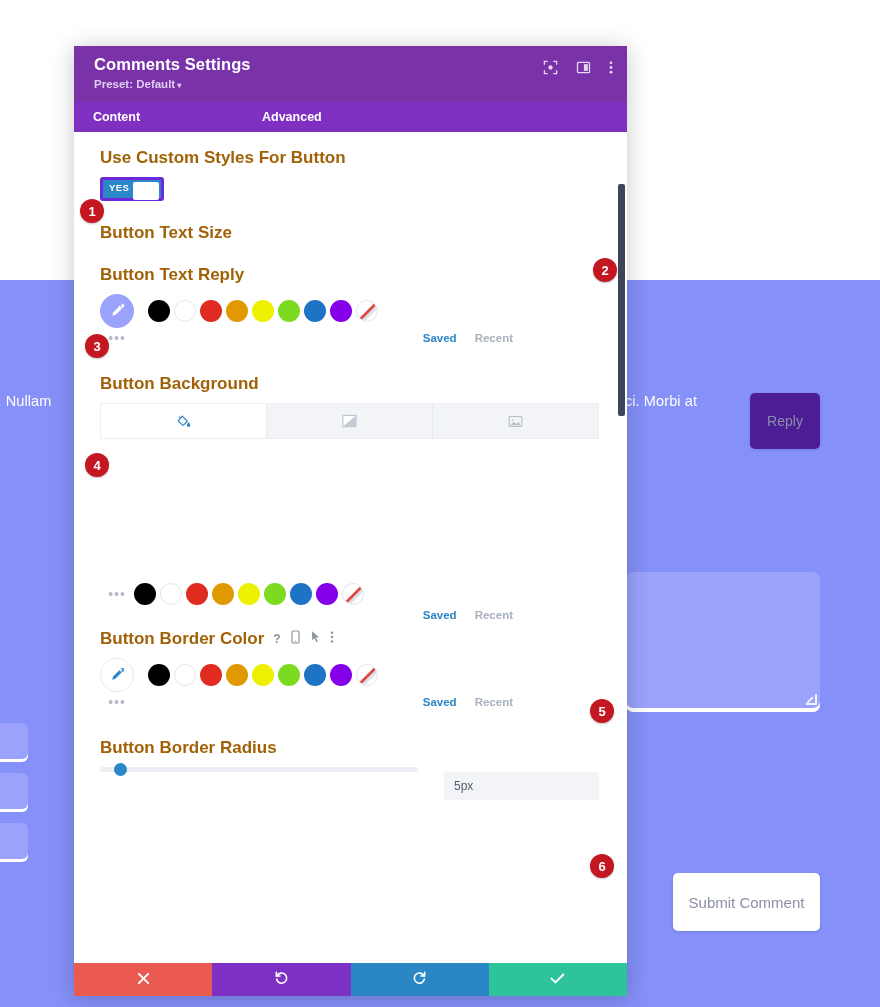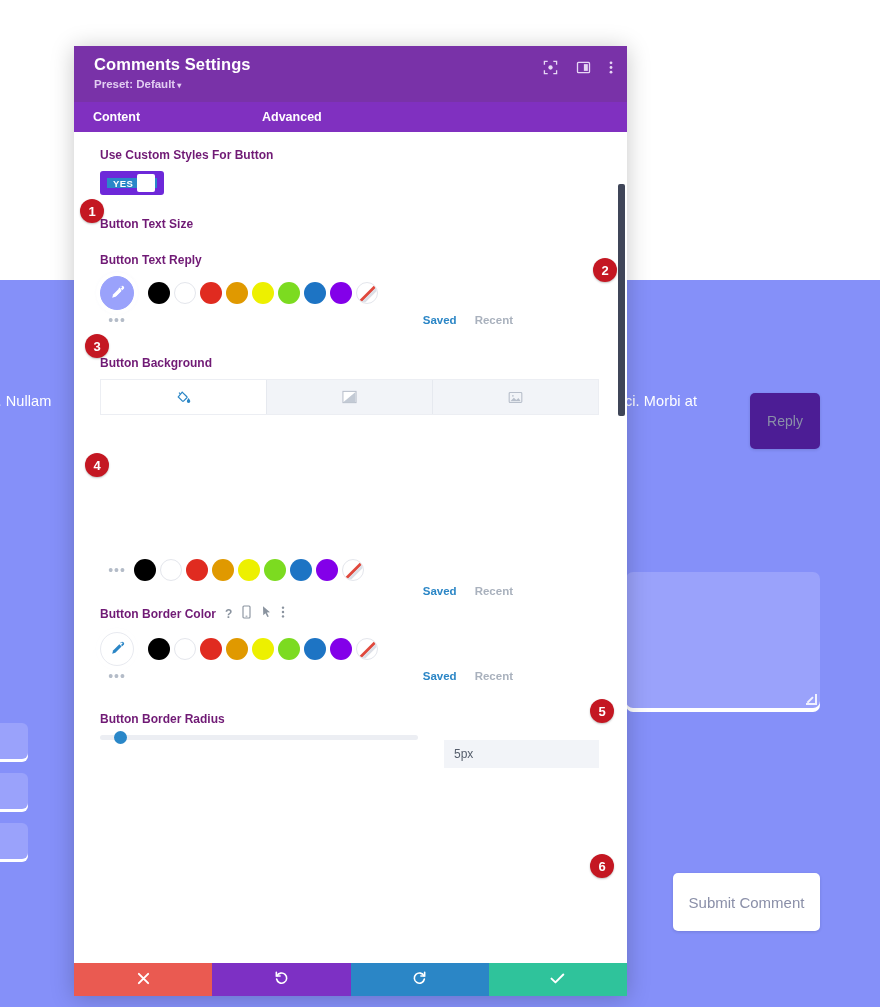--- a/index.html
+++ b/index.html
@@ -157,40 +157,40 @@
   #section-head {
     display: flex; align-items: center; justify-content: space-between;
     margin-bottom: 18px;
   }
   #section-title {
     color: #6a87a8; font-size: 17px;
   }
   #section-head-icons { display: flex; align-items: center; gap: 12px; color: #6f7e93; }
 
   .field-label {
-    color: #701a75; font-size: 12px; font-weight: bold;
+    color: #a16207; font-size: 17px; font-weight: bold;
     margin-bottom: 9px;
   }
   .field-label-row {
     display: flex; align-items: center; gap: 9px;
     margin-bottom: 9px;
   }
   .field-label-row .field-label { margin-bottom: 0; }
   .inline-icon { color: #8a939f; display: block; }
 
   .field { margin-bottom: 22px; }
 
   
   #toggle-row { display: flex; align-items: center; }
   #custom-toggle {
     width: 64px; height: 24px;
     background: #2a87c8;
-    border: 7px solid #6d28d9;
+    border: 3px solid #6d28d9;
     border-radius: 3px;
-    display: flex; align-items: center;
+    display: flex; 
     padding: 2px;
     gap: 4px;
   }
   #custom-toggle .toggle-text {
     color: #ffffff; font-size: 9.5px; font-weight: bold;
     letter-spacing: .4px;
     padding-left: 4px;
   }
   #custom-toggle .toggle-knob {
     width: 26px; height: 18px;

